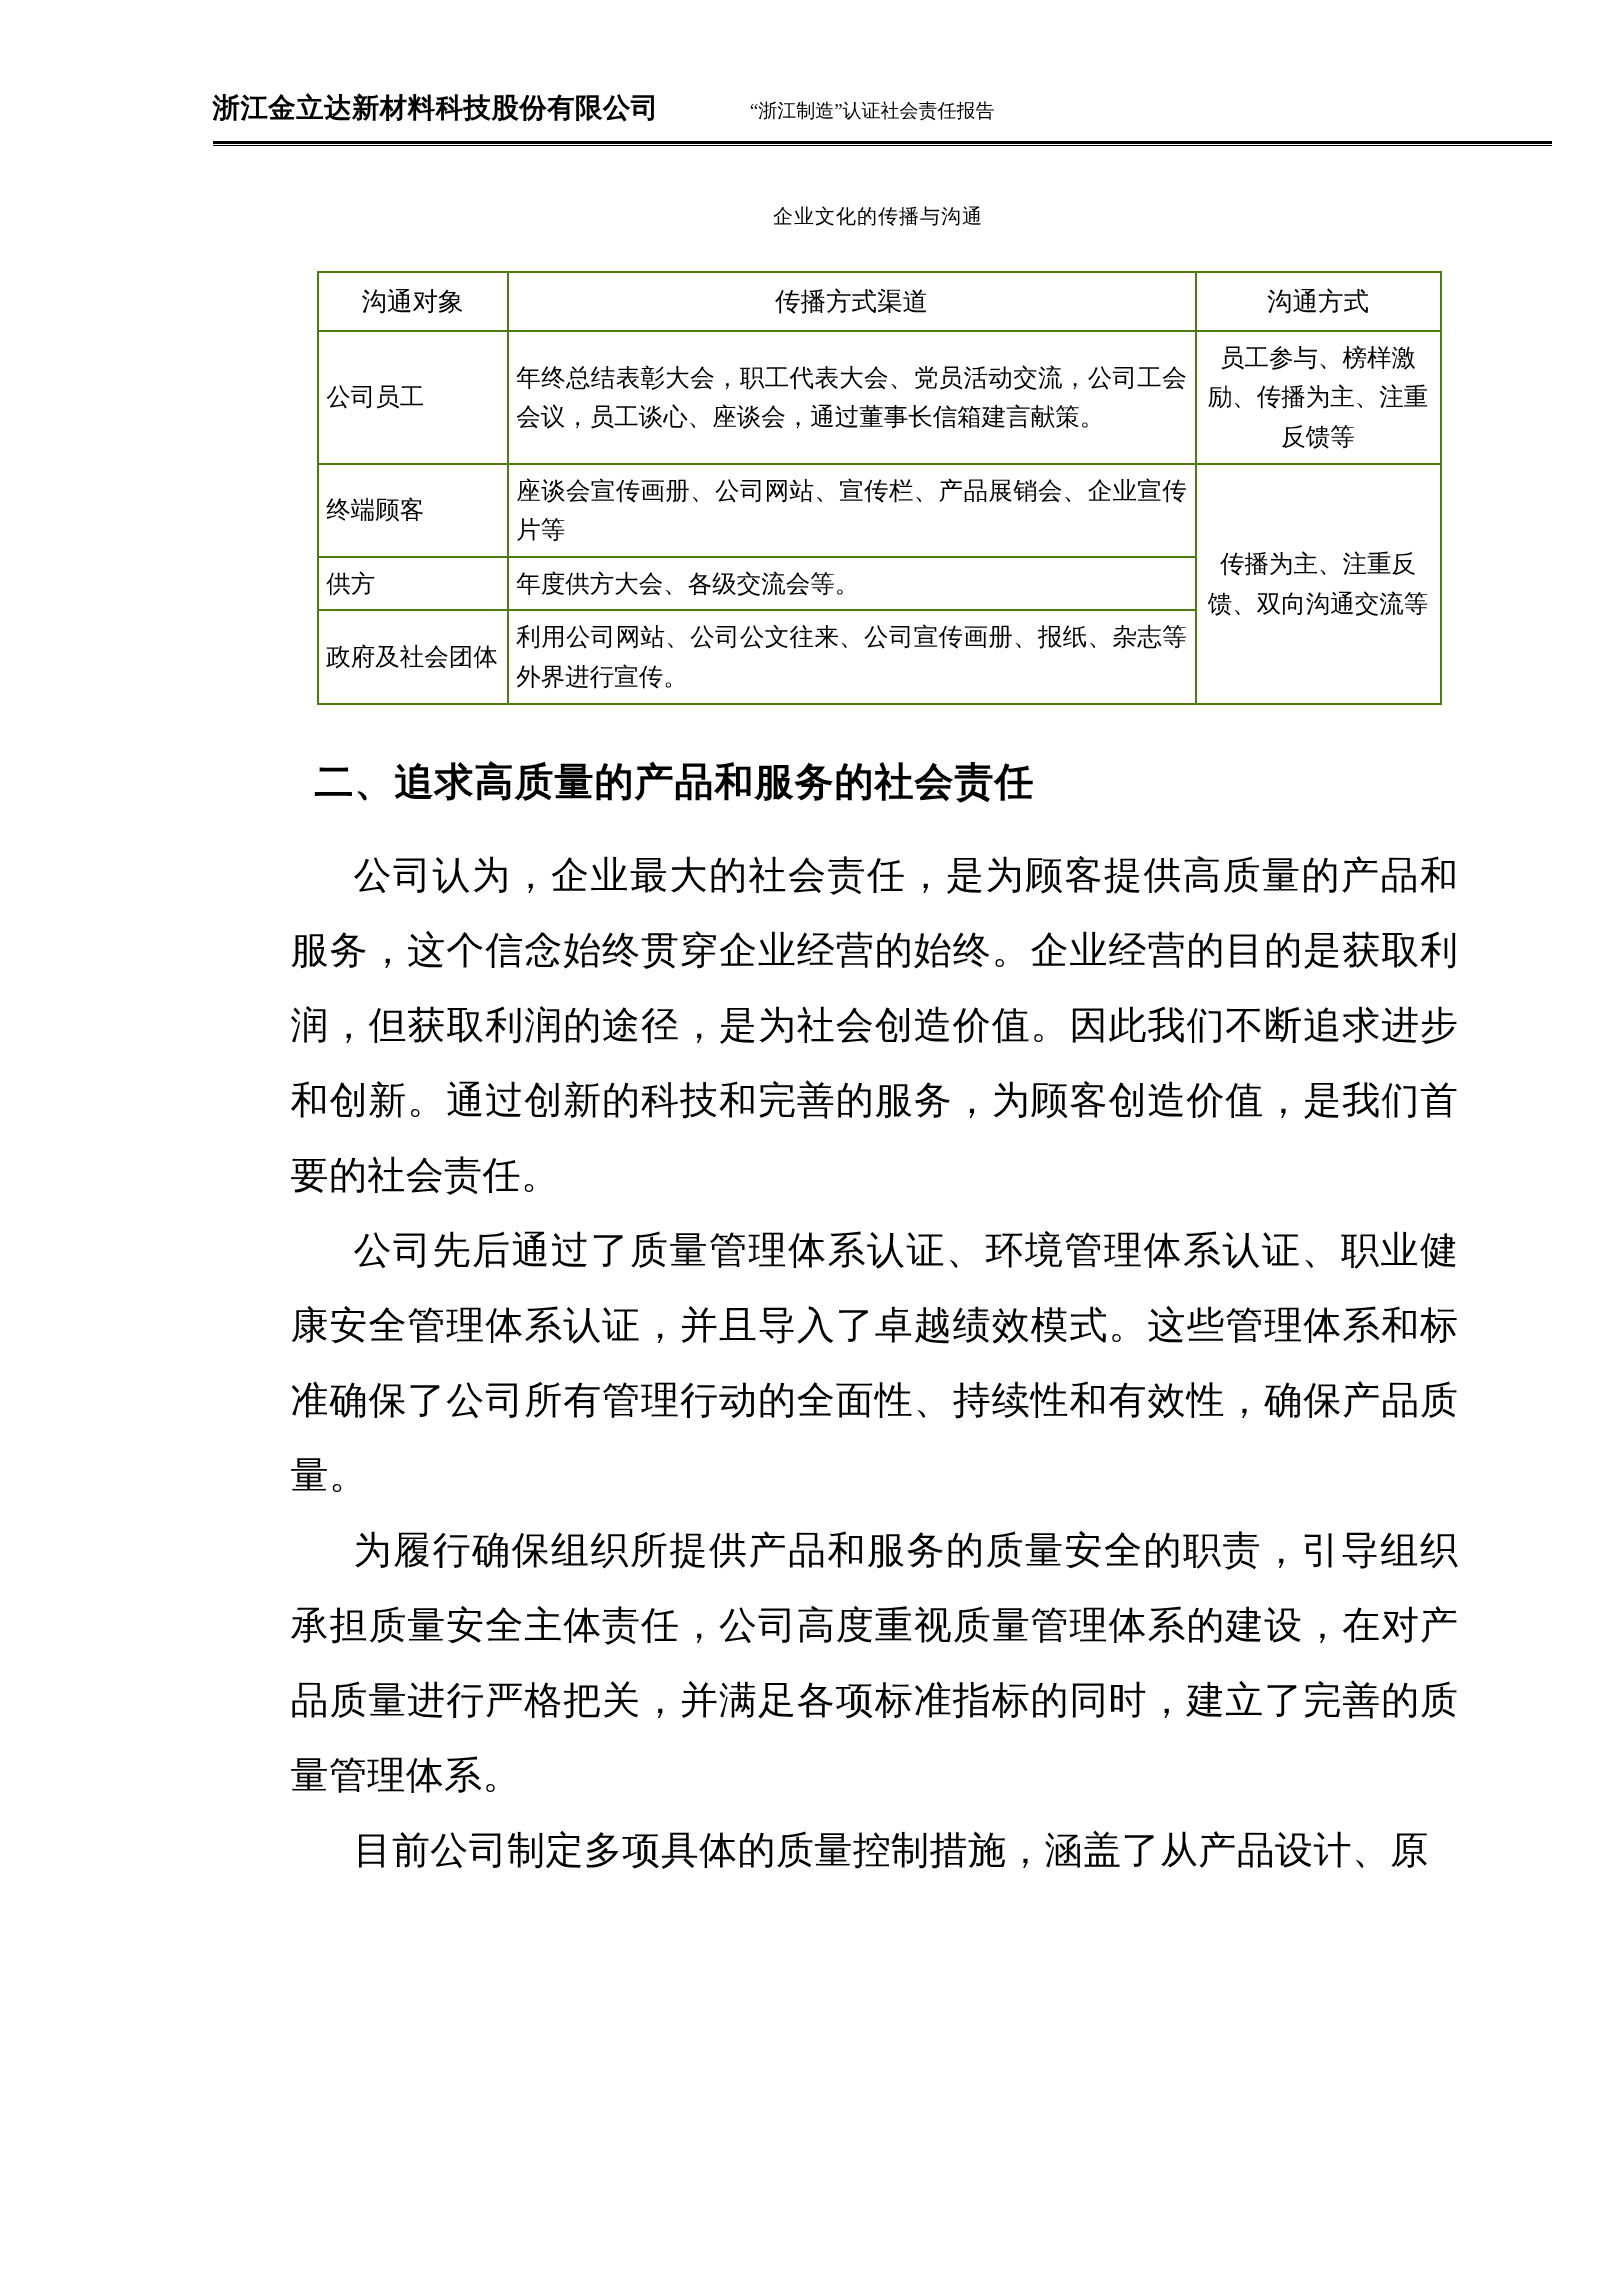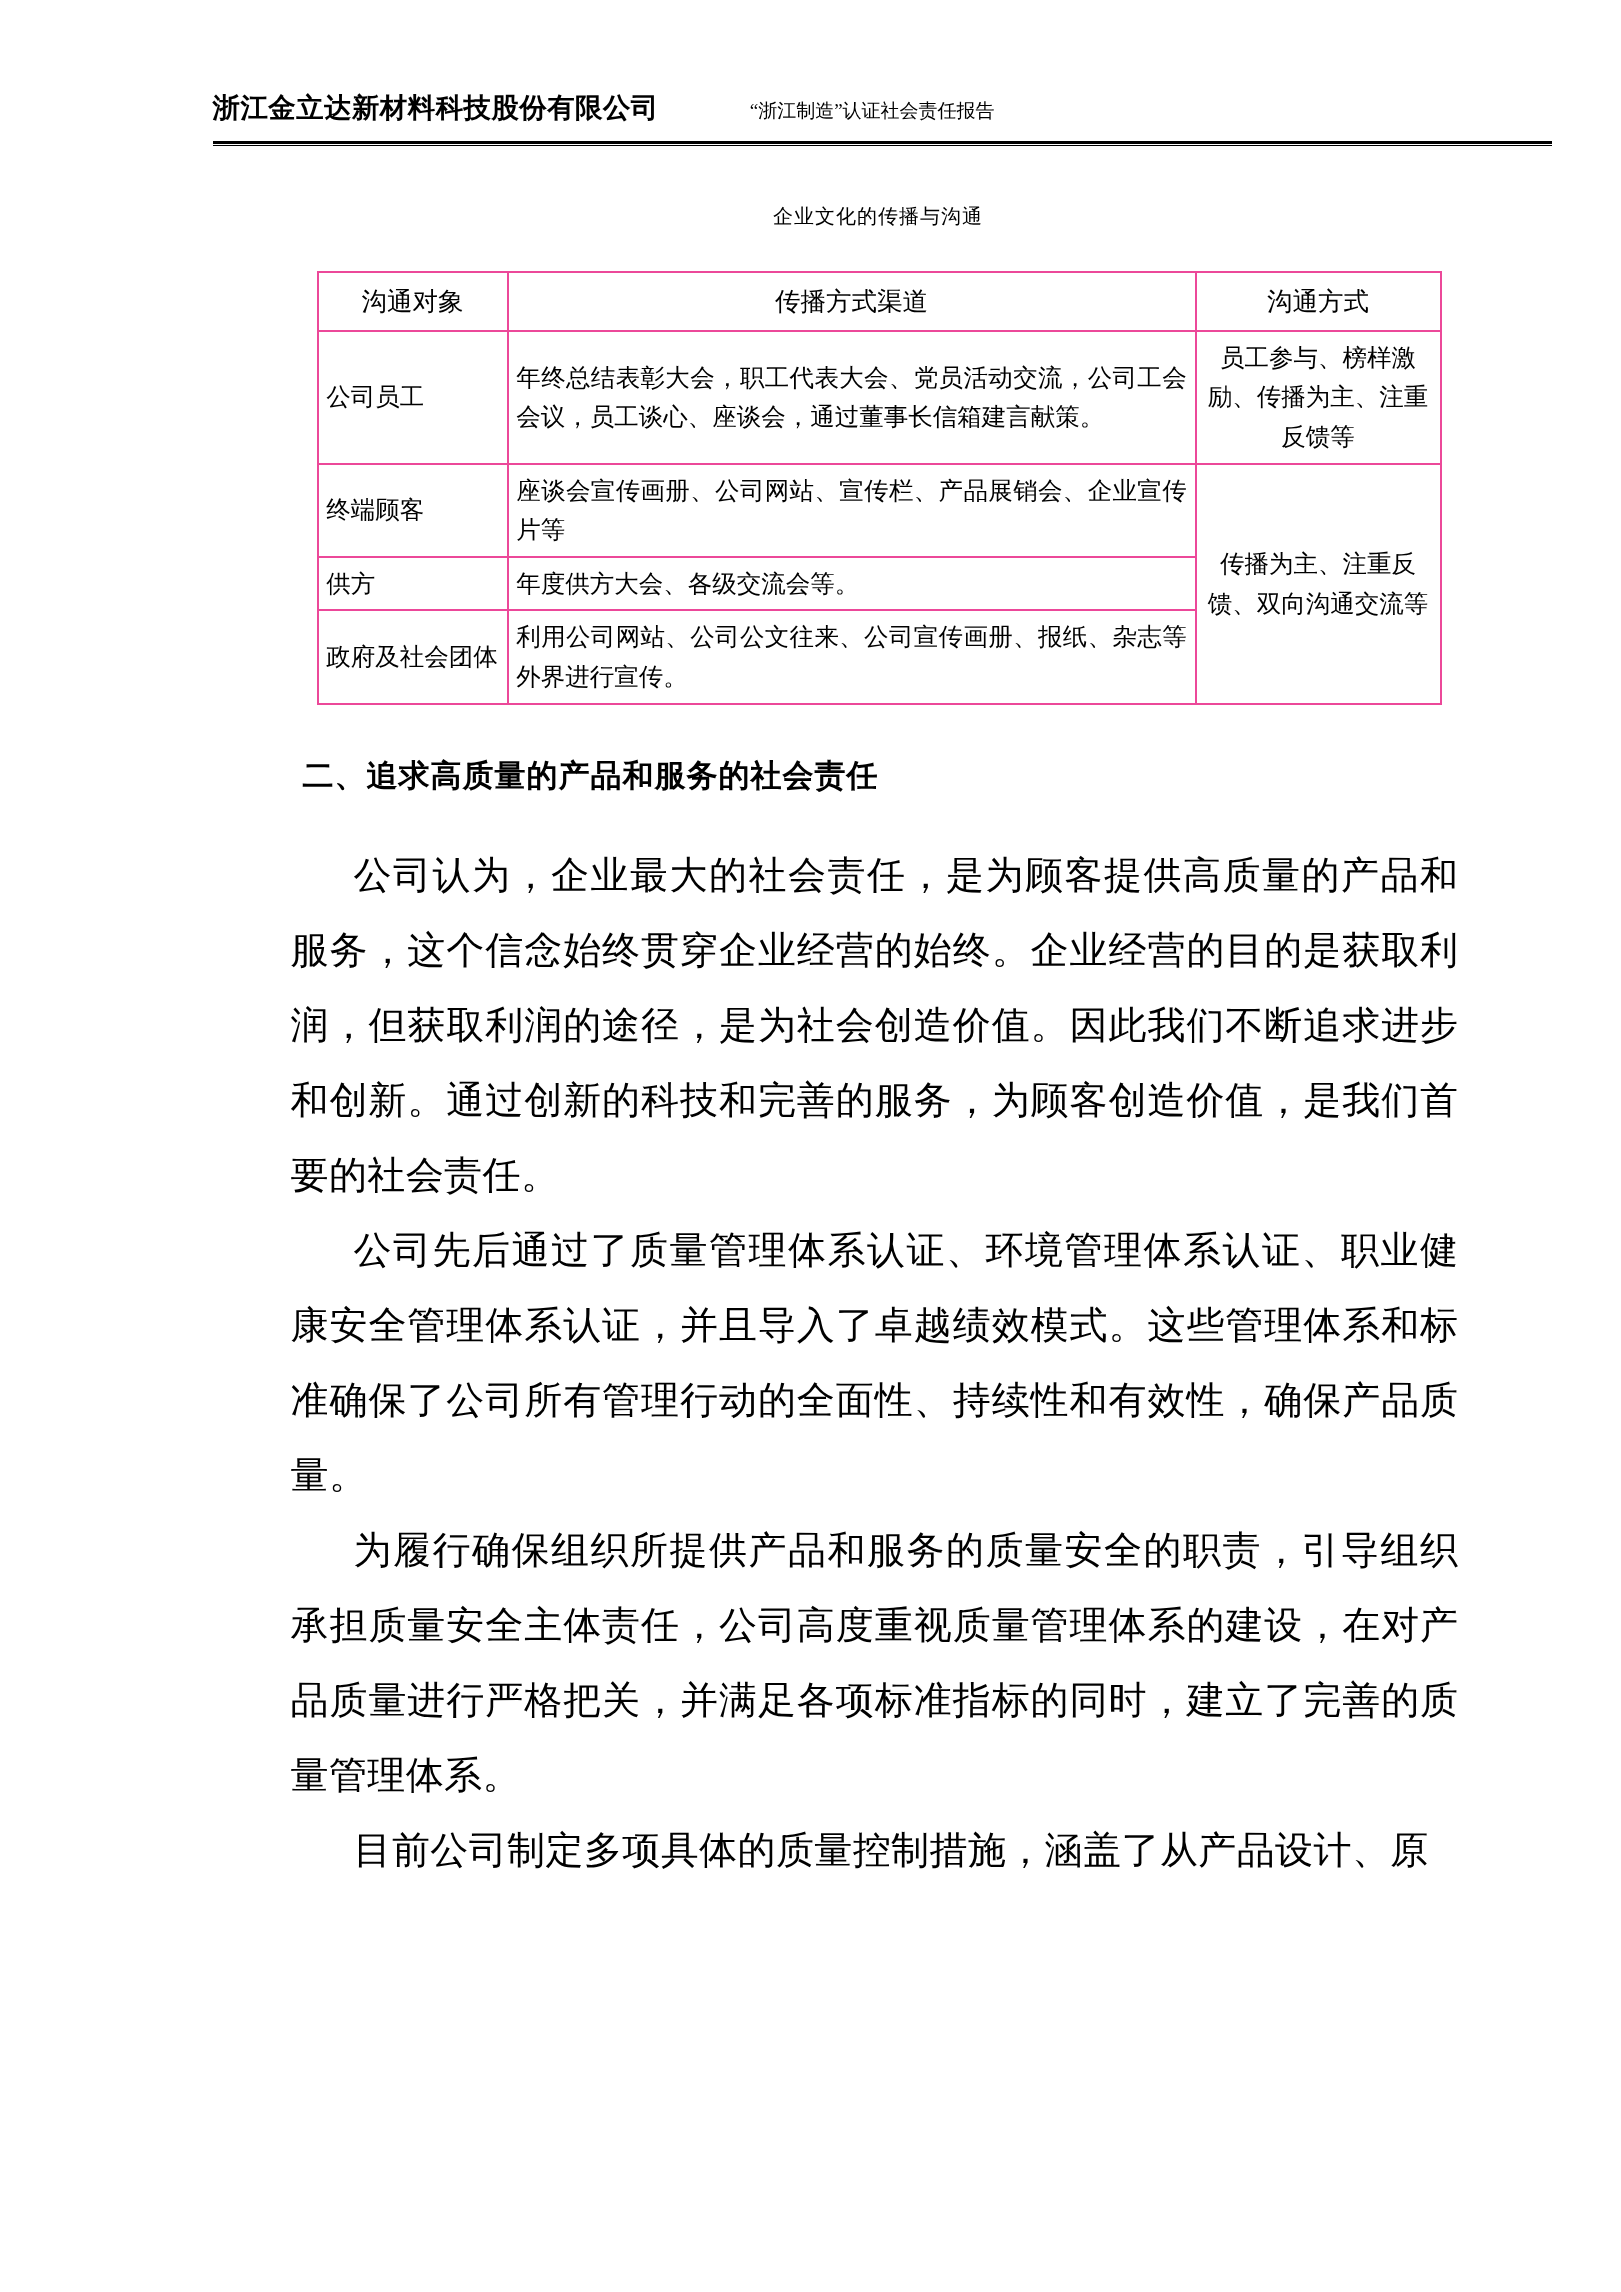--- a/index.html
+++ b/index.html
@@ -71,21 +71,21 @@
     left: 249px;
     top: 271px;
     width: 1123px;
   }
   table.comm {
     border-collapse: collapse;
     width: 1123px;
     table-layout: fixed;
   }
   table.comm td, table.comm th {
-    border: 2px solid #ec4899;
+    border: 2px solid #4d7c0f;
     vertical-align: middle;
     font-weight: normal;
     font-size: 24.5px;
     line-height: 1.62;
     padding: 5.9px 7.8px;
     margin-top: 46px;
   }
   table.comm th {
     text-align: center;
     font-size: 25.5px;
@@ -107,23 +107,23 @@
     text-align: center;
     line-height: 1.72;
     font-size: 23.5px;
     padding-left: 5.9px;
     padding-right: 5.9px;
   }
 
   
   .sec-heading {
     position: absolute;
-    left: 235px;
+    left: 247px;
     top: 755px;
-    font-size: 31px;
+    font-size: 39px;
     font-weight: bold;
     letter-spacing: 1px;
     font-family: "Liberation Sans", sans-serif;
   }
 
   
   .body-block {
     position: absolute;
     left: 223px;
     top: 838px;

